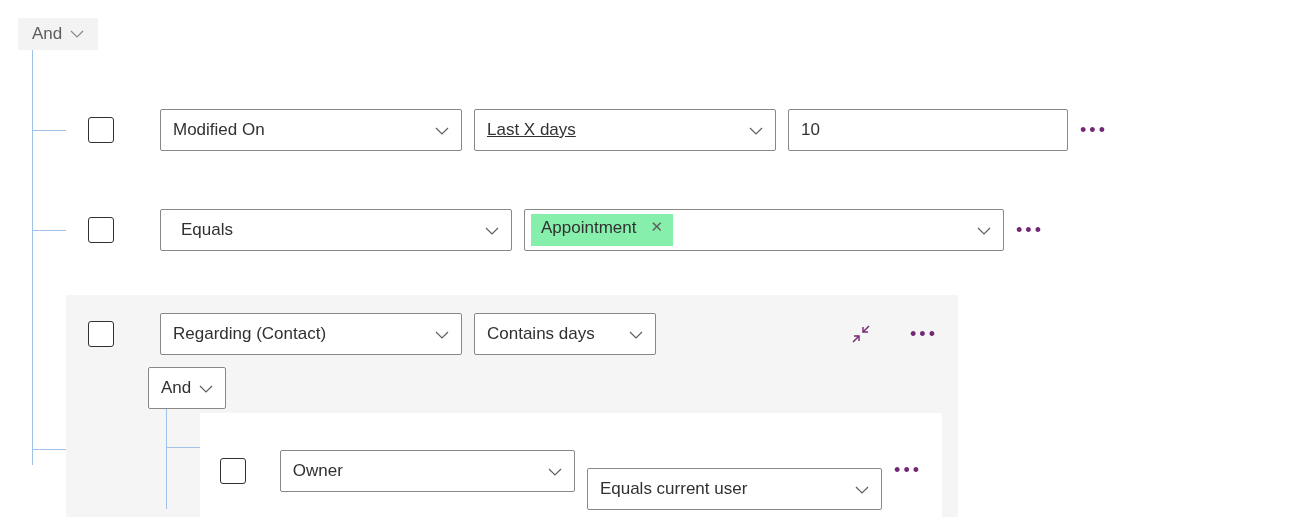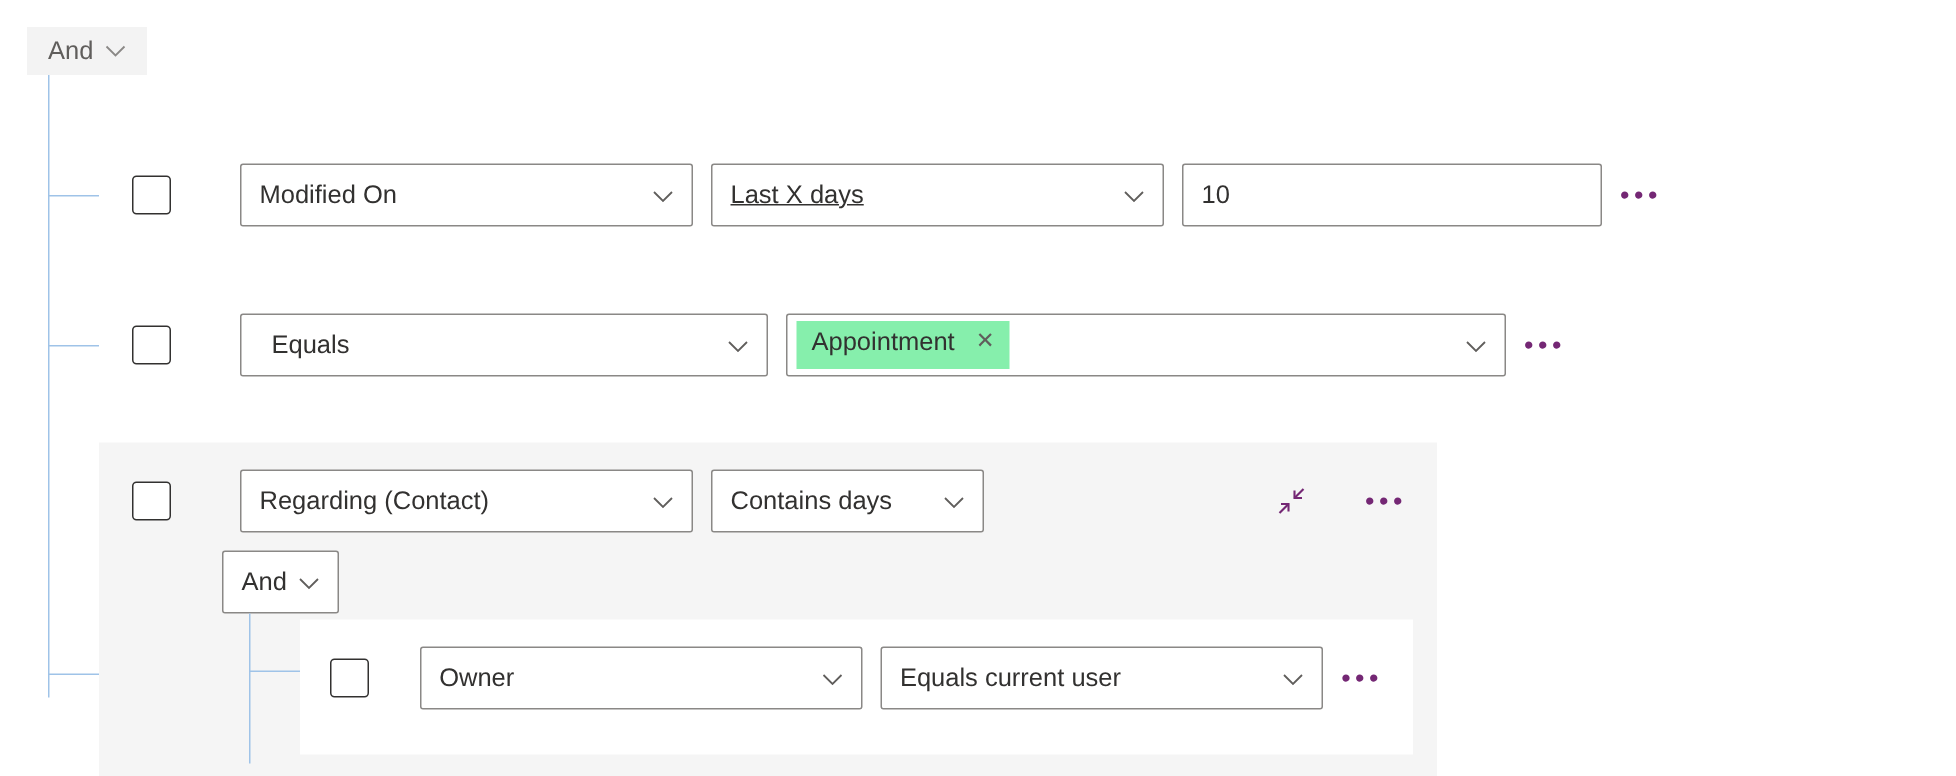--- a/index.html
+++ b/index.html
@@ -251,21 +251,21 @@
       <div style="position:absolute; top:46px; left:52px; right:16px;">
         <div class="nested-row-container">
           <div class="checkbox"></div>
           <div style="width:10px;"></div>
           <div class="dropdown" style="width:302px;">
             <span class="dropdown-text">Owner</span>
             <span><svg width="14" height="8" viewBox="0 0 14 8">
                   <path d="M1 1 L7 7 L13 1" stroke="#605e5c" stroke-width="1.2" fill="none"></path>
                 </svg></span>
           </div>
-          <div class="dropdown" style="width:302px;">
+          <div class="dropdown" style="width:302px;margin-top:37px;">
             <span class="dropdown-text">Equals current user</span>
             <span><svg width="14" height="8" viewBox="0 0 14 8">
                   <path d="M1 1 L7 7 L13 1" stroke="#605e5c" stroke-width="1.2" fill="none"></path>
                 </svg></span>
           </div>
           <div class="more-dots">•••</div>
         </div>
       </div>
       <div style="height:150px;"></div>
     </div>

